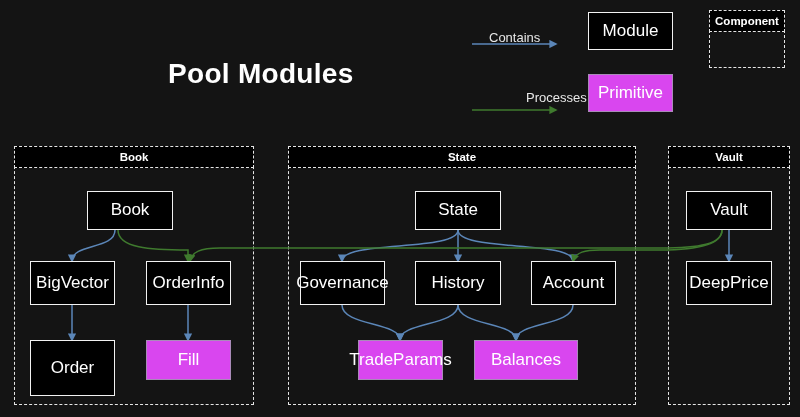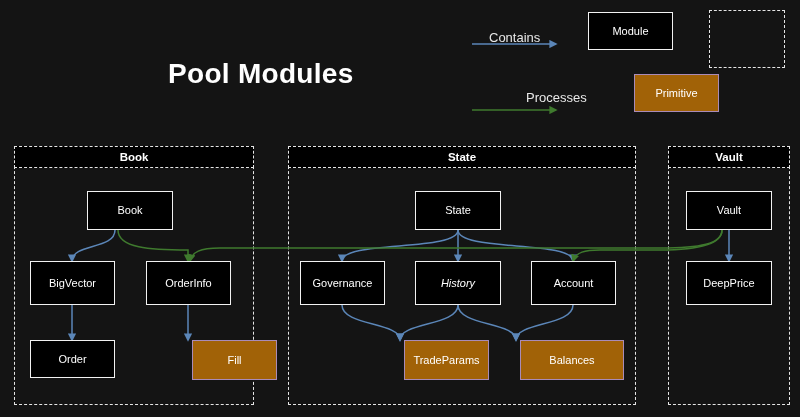--- a/index.html
+++ b/index.html
@@ -7,24 +7,24 @@
        font-family:"Liberation Sans",sans-serif;color:#ffffff;}
   #canvas{position:absolute;inset:0;}
   svg.edges{position:absolute;left:0;top:0;width:800px;height:417px;pointer-events:none;}
 
   .title{position:absolute;font-size:28px;font-weight:bold;color:#ffffff;
          letter-spacing:.3px;white-space:nowrap;}
 
   .legend-label{position:absolute;font-size:13px;color:#e8e8e8;white-space:nowrap;}
 
   .node{position:absolute;box-sizing:border-box;display:flex;align-items:center;
-        justify-content:center;font-size:11px;color:#ffffff;text-align:center;
+        justify-content:center;font-size:17px;color:#ffffff;text-align:center;
         line-height:1.1;}
   .module{background:#000000;border:1.6px solid #f2f2f2;}
-  .primitive{background:#a16207;border:1.6px solid #a98bb8;margin-left:46px;}
+  .primitive{background:#d946ef;border:1.6px solid #a98bb8;}
 
   .group{position:absolute;box-sizing:border-box;border:1.9px dashed #e6e6e6;
          background:transparent;}
   .group-head{position:absolute;box-sizing:border-box;background:#000000;
               border:1.9px dashed #e6e6e6;display:flex;align-items:center;
               justify-content:center;font-size:11.5px;font-weight:bold;color:#ffffff;}
 </style>
 </head>
 <body>
 
@@ -36,20 +36,23 @@
   <div class="legend-label" style="left:487px;top:90px;padding-left:39px;">Processes</div>
 
   <div class="node module" style="left:588px;top:12px;width:85px;height:38px;">
     <span>Module</span>
   </div>
   <div class="node primitive" style="left:588px;top:74px;width:85px;height:38px;">
     <span>Primitive</span>
   </div>
 
   <div class="group" style="left:709px;top:10px;width:76px;height:58px;"></div>
+  <div class="group-head" style="left:709px;top:10px;width:76px;height:22px;">
+    <span>Component</span>
+  </div>
 
   <div class="group" style="left:14px;top:146px;width:240px;height:259px;"></div>
   <div class="group-head" style="left:14px;top:146px;width:240px;height:22px;">
     <span>Book</span>
   </div>
 
   <div class="group" style="left:288px;top:146px;width:348px;height:259px;"></div>
   <div class="group-head" style="left:288px;top:146px;width:348px;height:22px;">
     <span>State</span>
   </div>
@@ -108,34 +111,34 @@
 
   <div class="node module" style="left:87px;top:191px;width:86px;height:39px;">
     <span>Book</span>
   </div>
   <div class="node module" style="left:30px;top:261px;width:85px;height:44px;">
     <span>BigVector</span>
   </div>
   <div class="node module" style="left:146px;top:261px;width:85px;height:44px;">
     <span>OrderInfo</span>
   </div>
-  <div class="node module" style="left:30px;top:340px;width:85px;height:38px;">
+  <div class="node module" style="left:30px;top:340px;width:85px;height:56px;">
     <span>Order</span>
   </div>
   <div class="node primitive" style="left:146px;top:340px;width:85px;height:40px;">
     <span>Fill</span>
   </div>
 
   <div class="node module" style="left:415px;top:191px;width:86px;height:39px;">
     <span>State</span>
   </div>
   <div class="node module" style="left:300px;top:261px;width:85px;height:44px;">
     <span>Governance</span>
   </div>
-  <div class="node module" style="left:415px;top:261px;width:86px;height:44px;font-style:italic;">
+  <div class="node module" style="left:415px;top:261px;width:86px;height:44px;">
     <span>History</span>
   </div>
   <div class="node primitive" style="left:358px;top:340px;width:85px;height:40px;">
     <span>TradeParams</span>
   </div>
   <div class="node module" style="left:531px;top:261px;width:85px;height:44px;">
     <span>Account</span>
   </div>
   <div class="node primitive" style="left:474px;top:340px;width:104px;height:40px;">
     <span>Balances</span>

